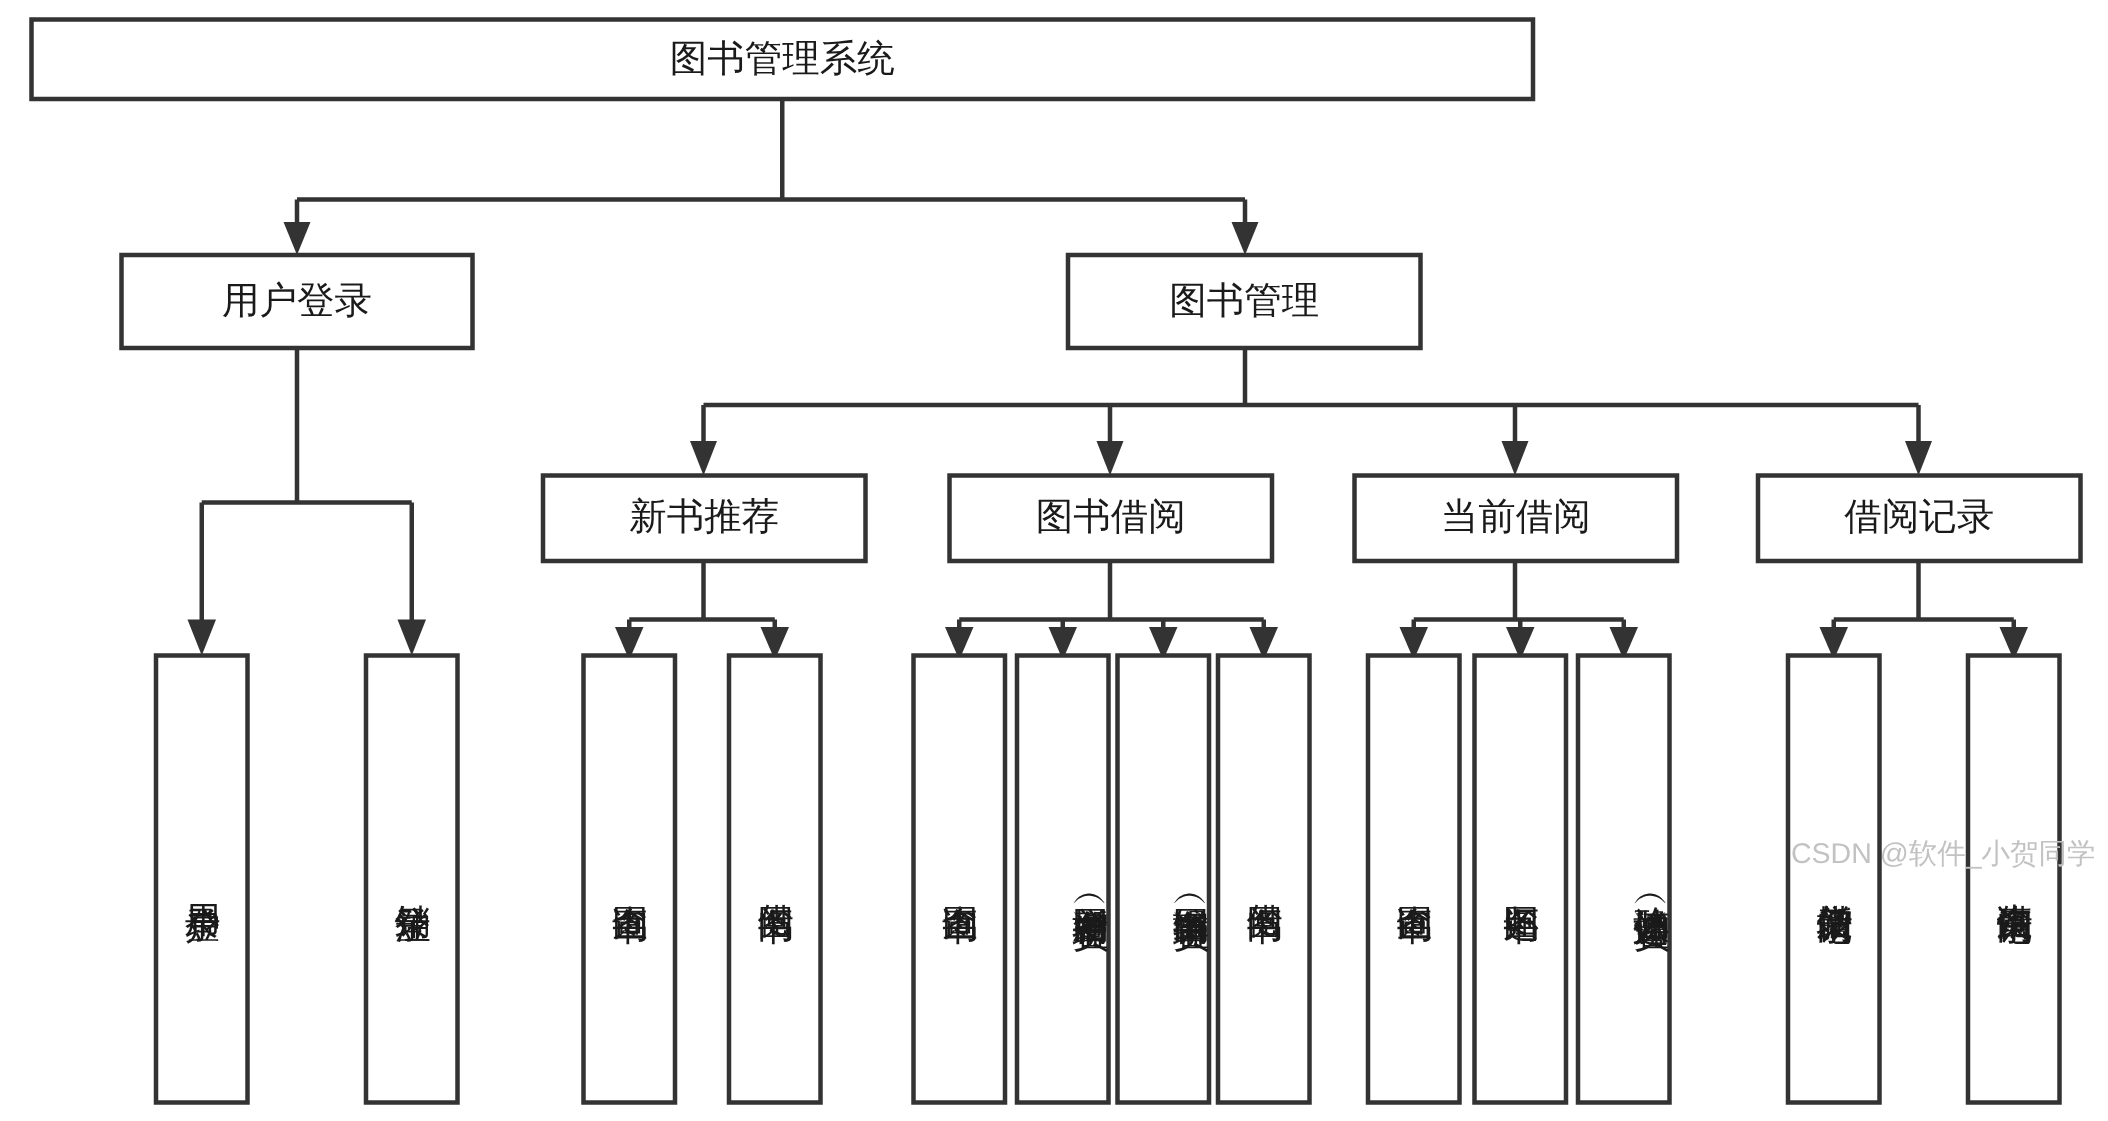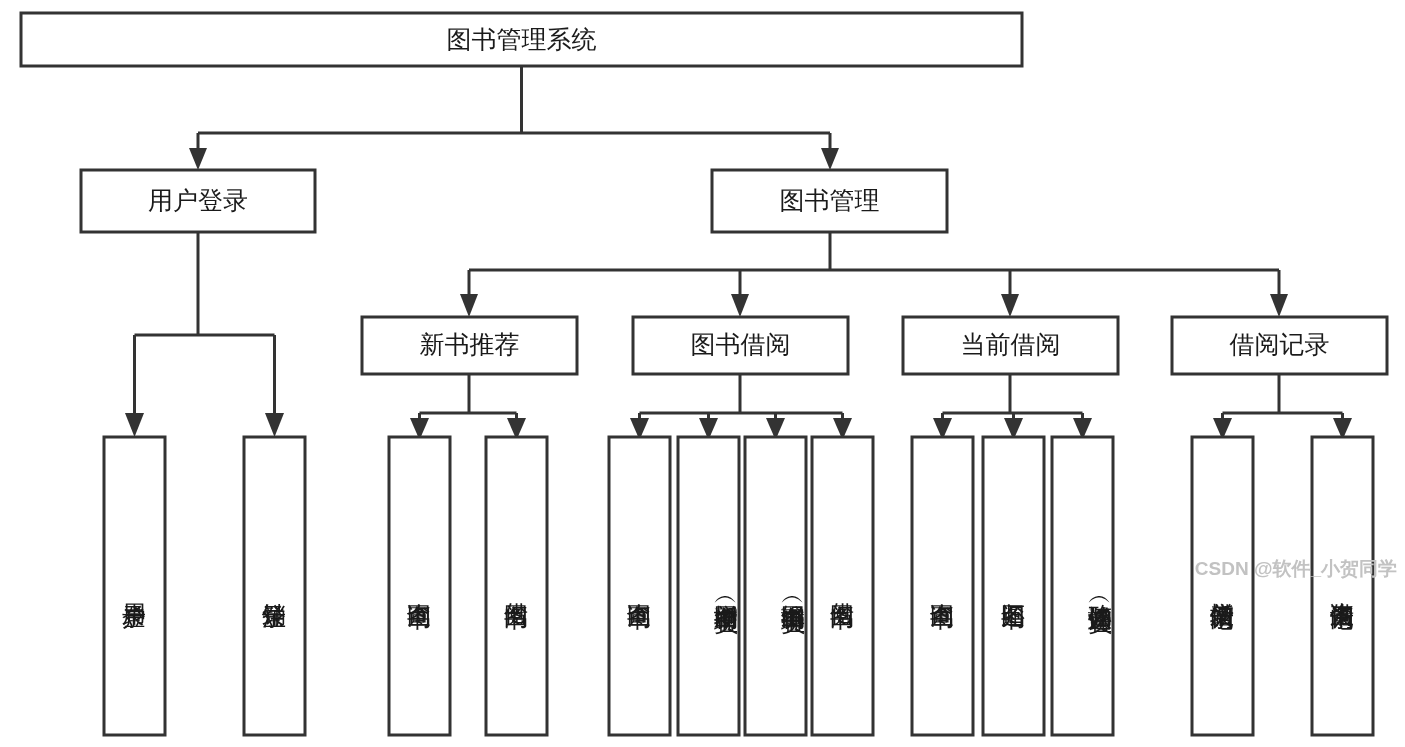--- a/index.html
+++ b/index.html
@@ -66,21 +66,20 @@
   }
   .watermark {
     position: absolute;
     right: 8px;
     bottom: 6px;
     font-family: "Liberation Sans", "DejaVu Sans", sans-serif;
     font-size: 19px;
     color: #c2c2c2;
     white-space: nowrap;
     user-select: none;
-    font-weight: bold;
   }
 </style>
 </head>
 <body>
 
 <div id="diagram-root">
 
   <svg class="diagram-canvas" viewBox="0 0 1405 747">
 
     <g>

